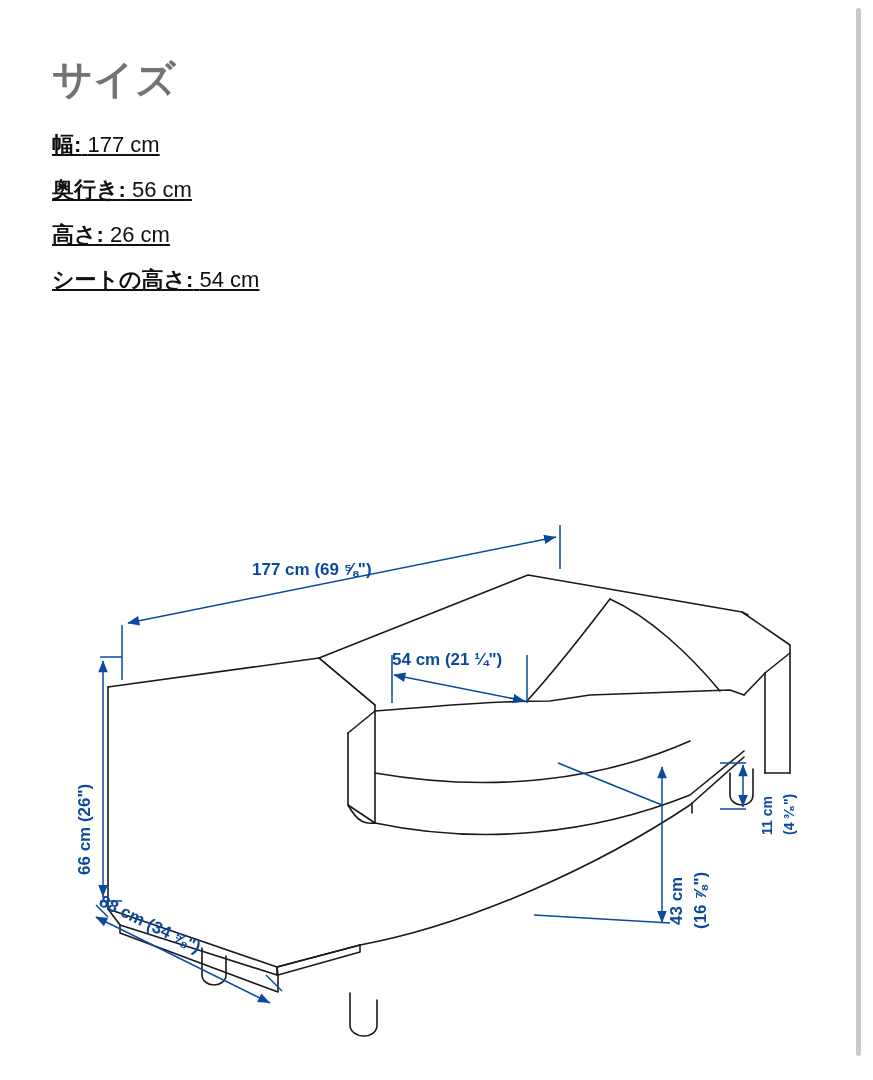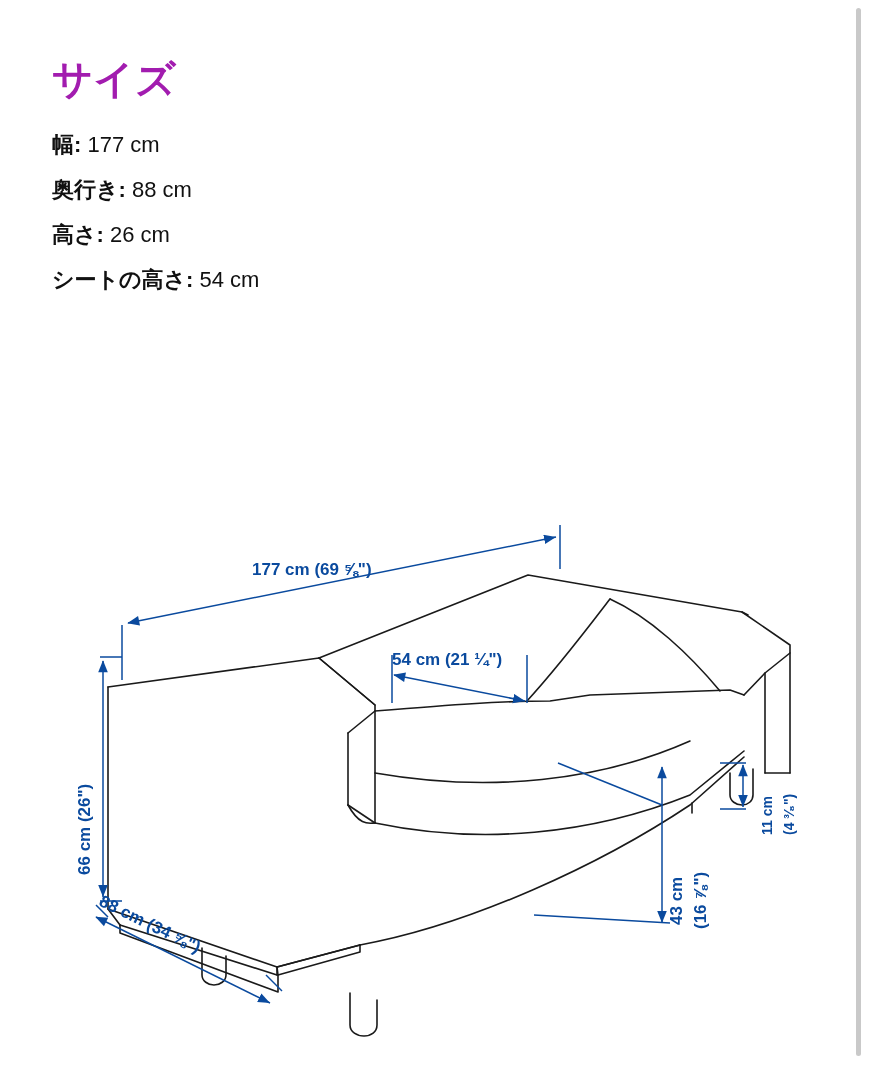--- a/index.html
+++ b/index.html
@@ -22,36 +22,37 @@
   }
 
   
   .section-title {
     position: absolute;
     left: 52px;
     top: 22px;
     font-size: 40px;
     font-weight: 700;
     letter-spacing: 0.5px;
-    color: #a21caf;
+    color: #737373;
     line-height: 1.2;
   }
 
   
   .spec-list {
     position: absolute;
     left: 52px;
     top: 122px;
     width: 560px;
   }
   .spec-row {
     font-size: 22px;
     line-height: 45px;
     color: #111111;
     white-space: nowrap;
+    text-decoration: underline;
   }
   .spec-label {
     font-weight: 700;
   }
   .spec-value {
     font-weight: 400;
   }
 
   
   .scrollbar-track {
@@ -104,21 +105,21 @@
 
   <h2 class="section-title">サイズ</h2>
 
   <div class="spec-list">
     <div class="spec-row">
       <span class="spec-label">幅:</span>
       <span class="spec-value">177 cm</span>
     </div>
     <div class="spec-row">
       <span class="spec-label">奥行き:</span>
-      <span class="spec-value">88 cm</span>
+      <span class="spec-value">56 cm</span>
     </div>
     <div class="spec-row">
       <span class="spec-label">高さ:</span>
       <span class="spec-value">26 cm</span>
     </div>
     <div class="spec-row">
       <span class="spec-label">シートの高さ:</span>
       <span class="spec-value">54 cm</span>
     </div>
   </div>

